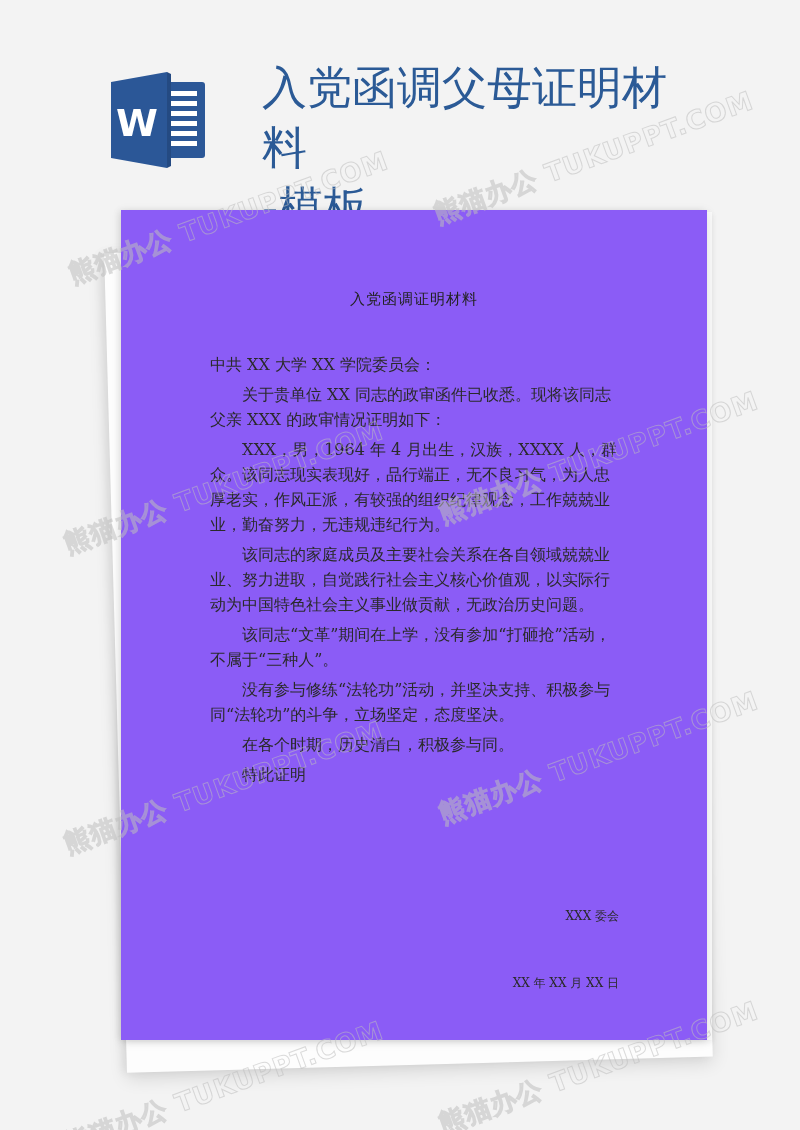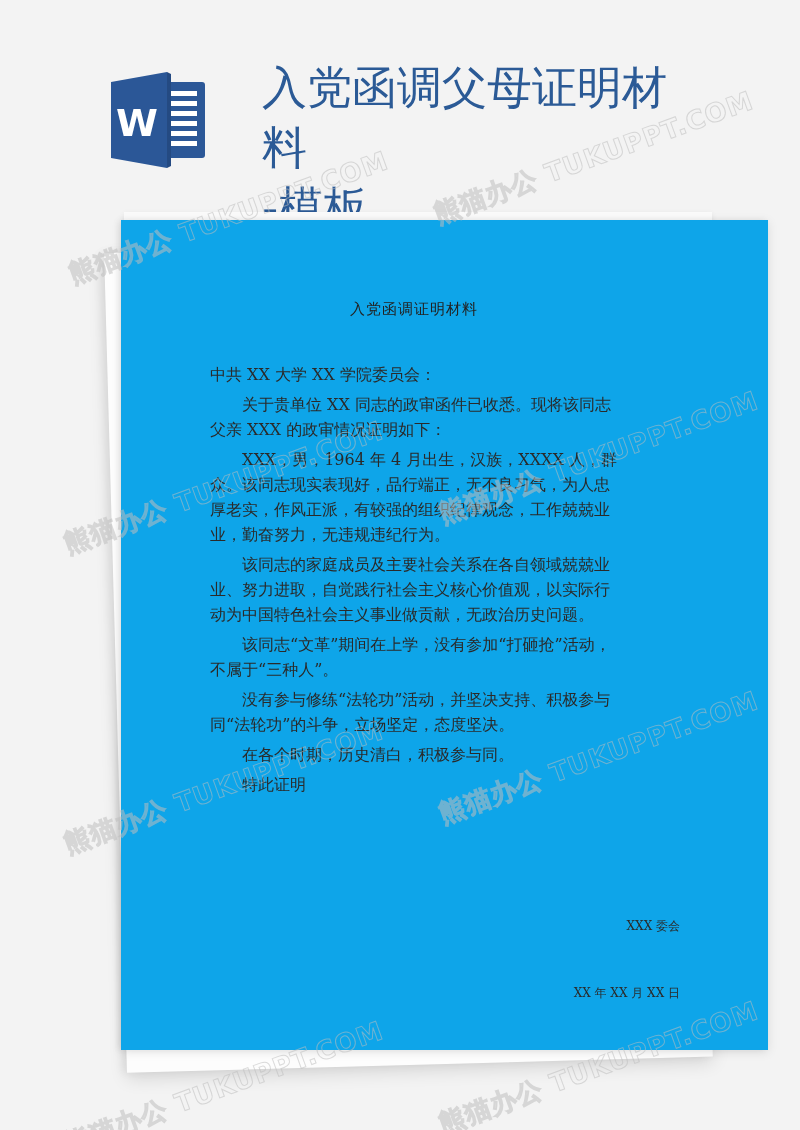--- a/index.html
+++ b/index.html
@@ -19,22 +19,22 @@
       position: absolute; left: 104px; top: 245px; width: 586px; height: 820px;
       background: #fdfdfd; transform: rotate(-1.6deg); transform-origin: 50% 0%;
       box-shadow: 0 6px 18px rgba(0,0,0,0.12), -4px 0 10px rgba(0,0,0,0.06);
     }
     .sheet-back2 {
       position: absolute; left: 124px; top: 212px; width: 588px; height: 828px;
       background: #fafafa;
       box-shadow: 0 2px 6px rgba(0,0,0,0.08);
     }
     .paper {
-      position: absolute; left: 121px; top: 220px; width: 647px; height: 830px;
-      background: #0ea5e9;
+      position: absolute; left: 121px; top: 210px; width: 586px; height: 830px;
+      background: #8b5cf6;
       box-shadow: 0 2px 10px rgba(0,0,0,0.10), -3px 0 6px rgba(0,0,0,0.05);
     }
     .doc-title {
       position: absolute; left: 0; width: 586px; top: 80px; text-align: center;
       font-size: 15px; color: #222; letter-spacing: 1px;
     }
     .doc-body {
       position: absolute; left: 89px; top: 142px; width: 414px;
       font-size: 16px; color: #2a2a2a; line-height: 25px;
     }

